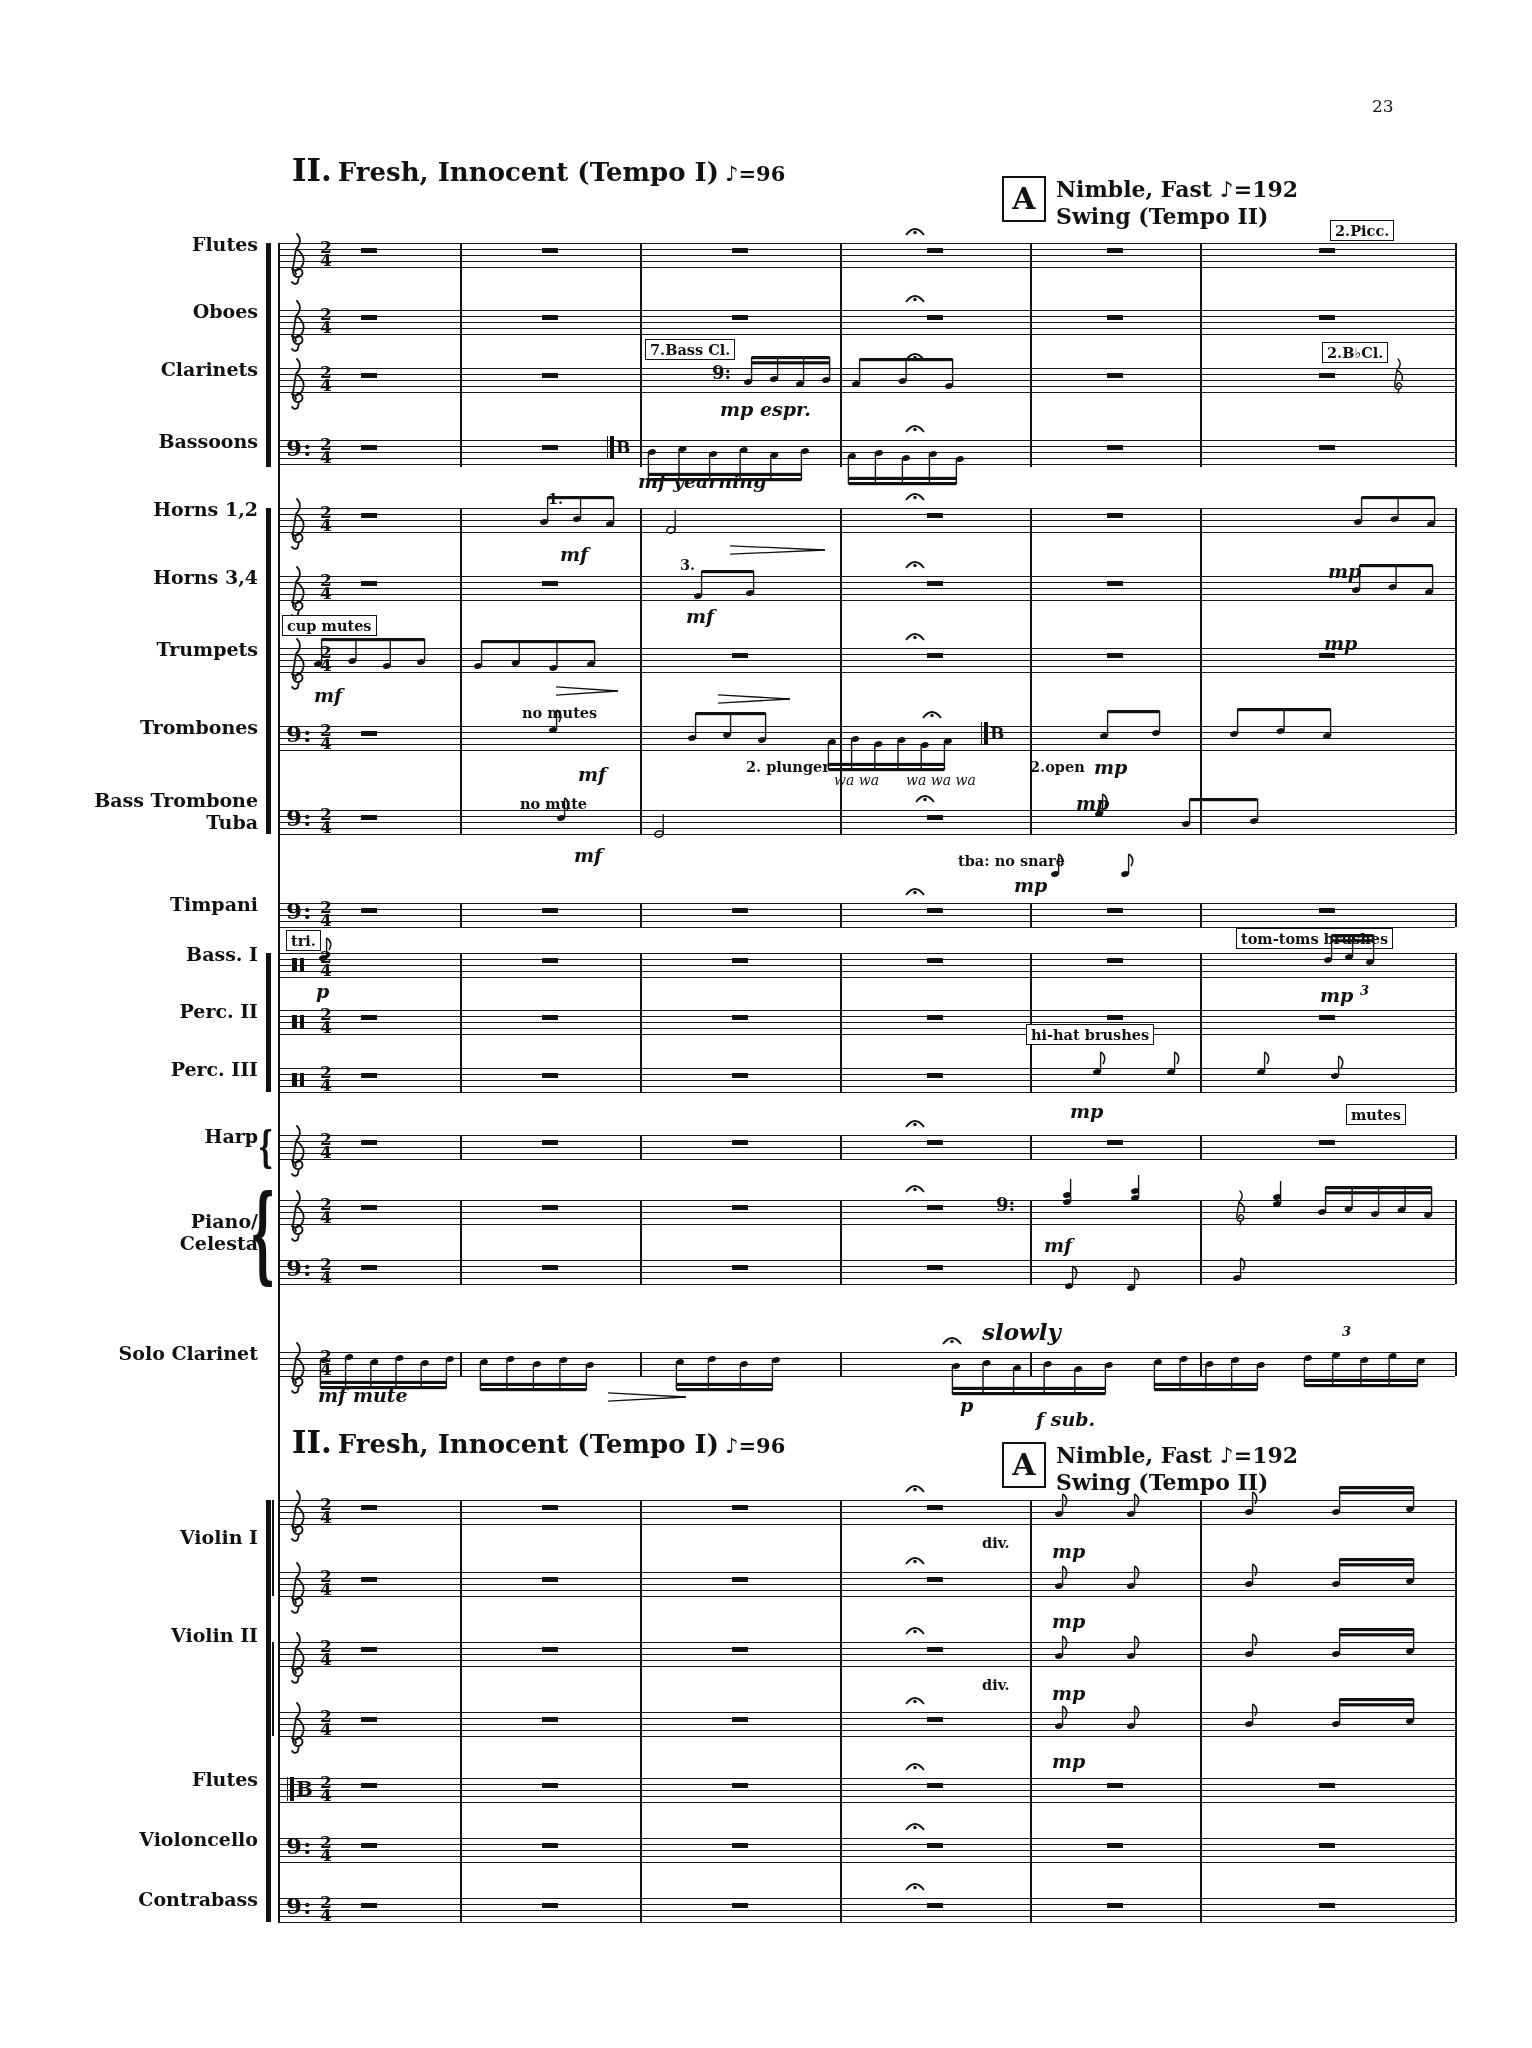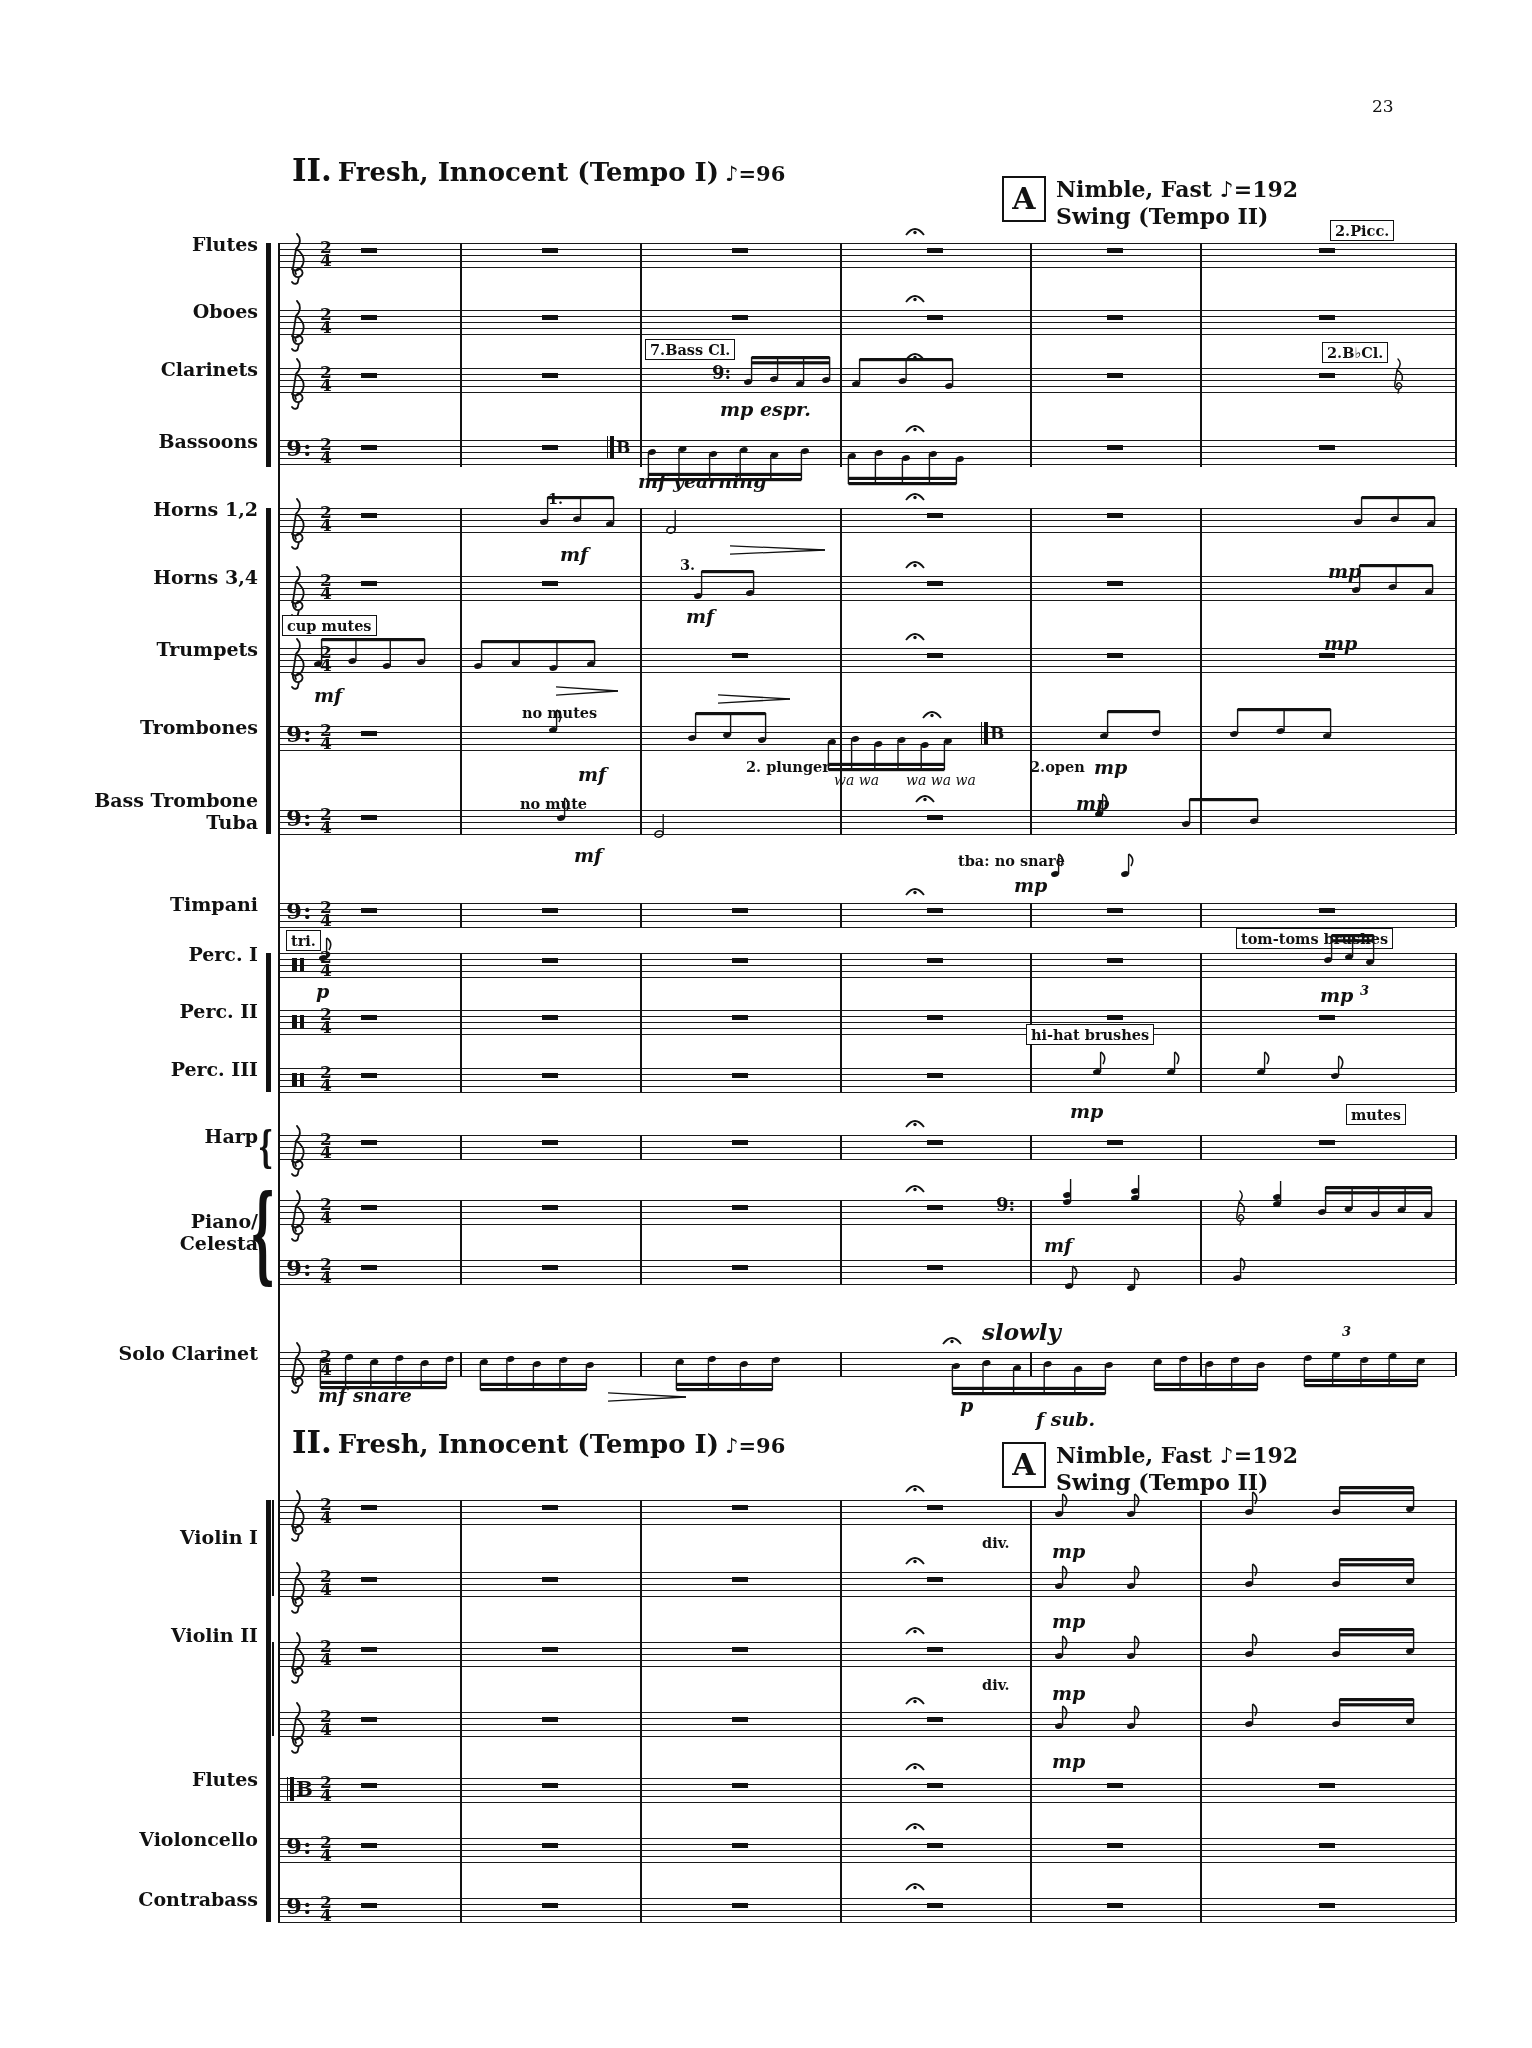--- a/index.html
+++ b/index.html
@@ -300,21 +300,21 @@
       <div class="wrest" style="left: 361px; top: 908px;"></div>
       <div class="wrest" style="left: 542px; top: 908px;"></div>
       <div class="wrest" style="left: 732px; top: 908px;"></div>
       <div class="wrest" style="left: 927px; top: 908px;"></div>
       <div class="wrest" style="left: 1107px; top: 908px;"></div>
       <div class="wrest" style="left: 1319px; top: 908px;"></div>
       <svg width="20" height="11" class="fig" style="left: 905px; top: 885px;">
         <path d="M1 10 Q10 -2 19 10" fill="none" stroke="#111" stroke-width="1.8"></path>
         <circle cx="10" cy="7.5" r="1.7" fill="#111"></circle>
       </svg>
-      <div class="lbl" style="top: 943px;">Perc. I</div>
+      <div class="lbl" style="top: 943px;">Bass. I</div>
       <div class="staff" style="top: 953px; height: 24px;">
         <div class="sline" style="top: 0px;"></div>
         <div class="sline" style="top: 6px;"></div>
         <div class="sline" style="top: 12px;"></div>
         <div class="sline" style="top: 18px;"></div>
         <div class="sline" style="top: 24px;"></div>
       </div>
       <div class="clef-perc" style="left: 292px; top: 958px;">
         <i></i>
         <i></i>
@@ -695,21 +695,21 @@
       <div class="ann a-dyn" style="left: 1014px; top: 874px;">mp</div>
       <div class="ann a-boxed" style="left: 286px; top: 930px;">tri.</div>
       <div class="ann a-dyn" style="left: 316px; top: 980px;">p</div>
       <div class="ann a-boxed" style="left: 1236px; top: 928px;">tom-toms brushes</div>
       <div class="ann a-dyn" style="left: 1320px; top: 984px;">mp</div>
       <div class="ann a-ital-tiny" style="left: 1360px; top: 983px;">3</div>
       <div class="ann a-boxed" style="left: 1026px; top: 1024px;">hi-hat brushes</div>
       <div class="ann a-dyn" style="left: 1070px; top: 1100px;">mp</div>
       <div class="ann a-boxed" style="left: 1346px; top: 1104px;">mutes</div>
       <div class="ann a-dyn" style="left: 1044px; top: 1234px;">mf</div>
-      <div class="ann a-dyn" style="left: 318px; top: 1384px;">mf snare</div>
+      <div class="ann a-dyn" style="left: 318px; top: 1384px;">mf mute</div>
       <div class="ann a-slowly" style="left: 982px; top: 1318px;">slowly</div>
       <div class="ann a-dyn" style="left: 960px; top: 1394px;">p</div>
       <div class="ann a-dyn" style="left: 1036px; top: 1408px;">f sub.</div>
       <div class="ann a-ital-tiny" style="left: 1342px; top: 1324px;">3</div>
       <div class="ann a-bold-small" style="left: 982px; top: 1534px;">div.</div>
       <div class="ann a-dyn" style="left: 1052px; top: 1540px;">mp</div>
       <div class="ann a-dyn" style="left: 1052px; top: 1610px;">mp</div>
       <div class="ann a-bold-small" style="left: 982px; top: 1676px;">div.</div>
       <div class="ann a-dyn" style="left: 1052px; top: 1682px;">mp</div>
       <div class="ann a-dyn" style="left: 1052px; top: 1750px;">mp</div>

